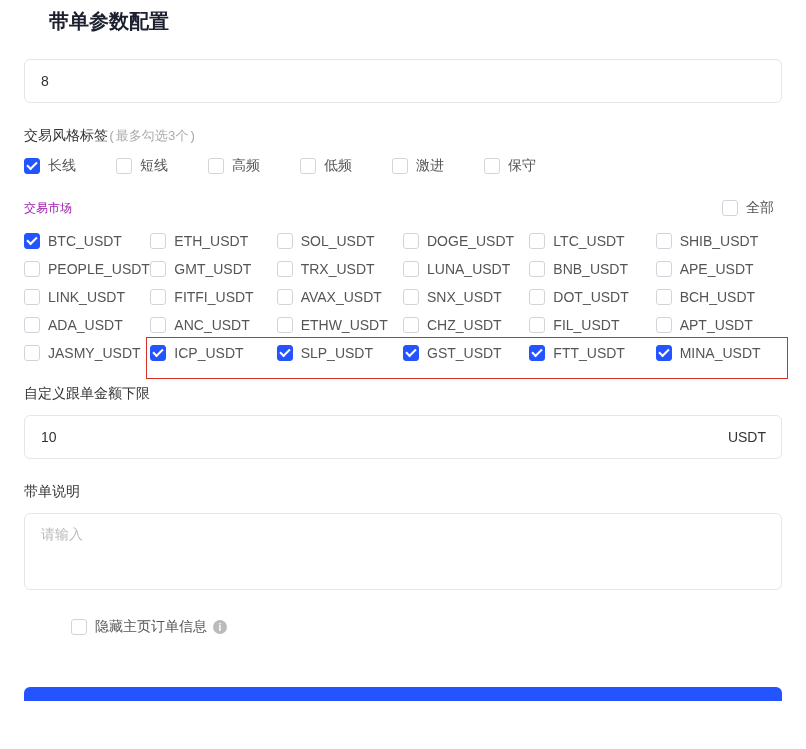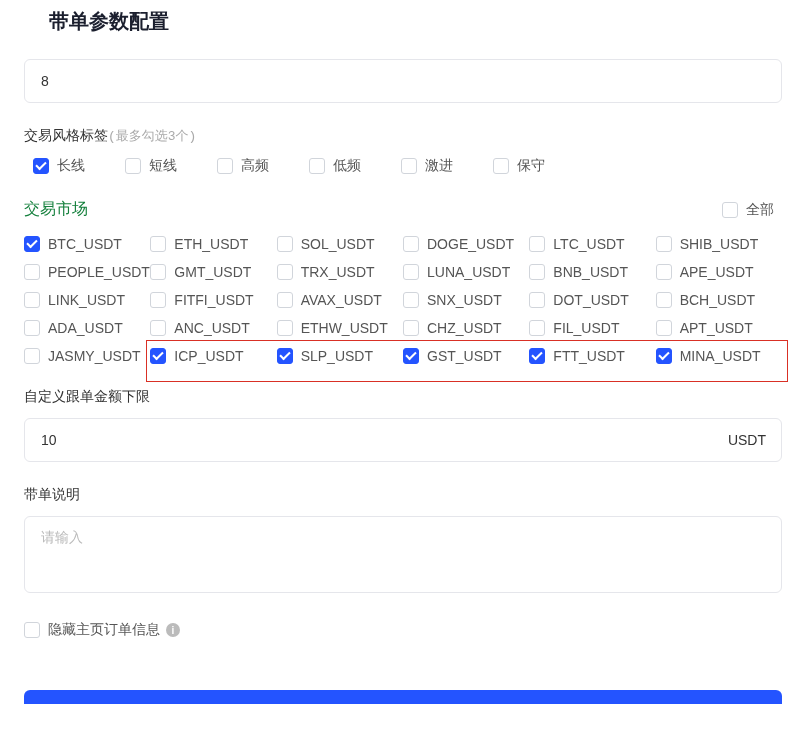--- a/index.html
+++ b/index.html
@@ -73,21 +73,20 @@
     right: 16px;
     top: 50%;
     transform: translateY(-50%);
     font-size: 14px;
     color: #333;
   }
   .checkbox-row {
     display: flex;
     flex-wrap: wrap;
     gap: 4px 8px;
-    margin-left: 9px;
   }
   .checkbox-item {
     display: inline-flex;
     align-items: center;
     cursor: pointer;
     font-size: 14px;
     color: #555;
     min-width: 60px;
   }
   .checkbox-box {
@@ -145,20 +144,21 @@
     font-size: 10px;
     font-weight: bold;
     margin-left: 6px;
   }
   .hide-order {
     display: inline-flex;
     align-items: center;
     font-size: 14px;
     color: #555;
     cursor: pointer;
+    margin-left: 47px;
   }
   .submit-btn {
     width: 100%;
     height: 14px;
     background: #2454ff;
     border: none;
     border-radius: 6px 6px 0 0;
     margin-top: 24px;
   }
   .market-wrap {
@@ -207,21 +207,21 @@
       <label class="checkbox-item">
         <span class="checkbox-box"></span>
         <span>保守</span>
       </label>
     </div>
 </div>
 
 
 <div class="field">
   <div class="market-header">
-    <span style="font-size:16px;color:#15803d;">交易市场</span>
+    <span style="font-size:12px;color:#a21caf;">交易市场</span>
     <label class="checkbox-item">
       <span class="checkbox-box" id="market-all-box"></span>
       <span>全部</span>
     </label>
   </div>
   <div class="market-wrap">
     <div class="market-grid" id="market-grid">
         <label class="checkbox-item">
           <span class="checkbox-box checked"></span>
           <span>BTC_USDT</span>

